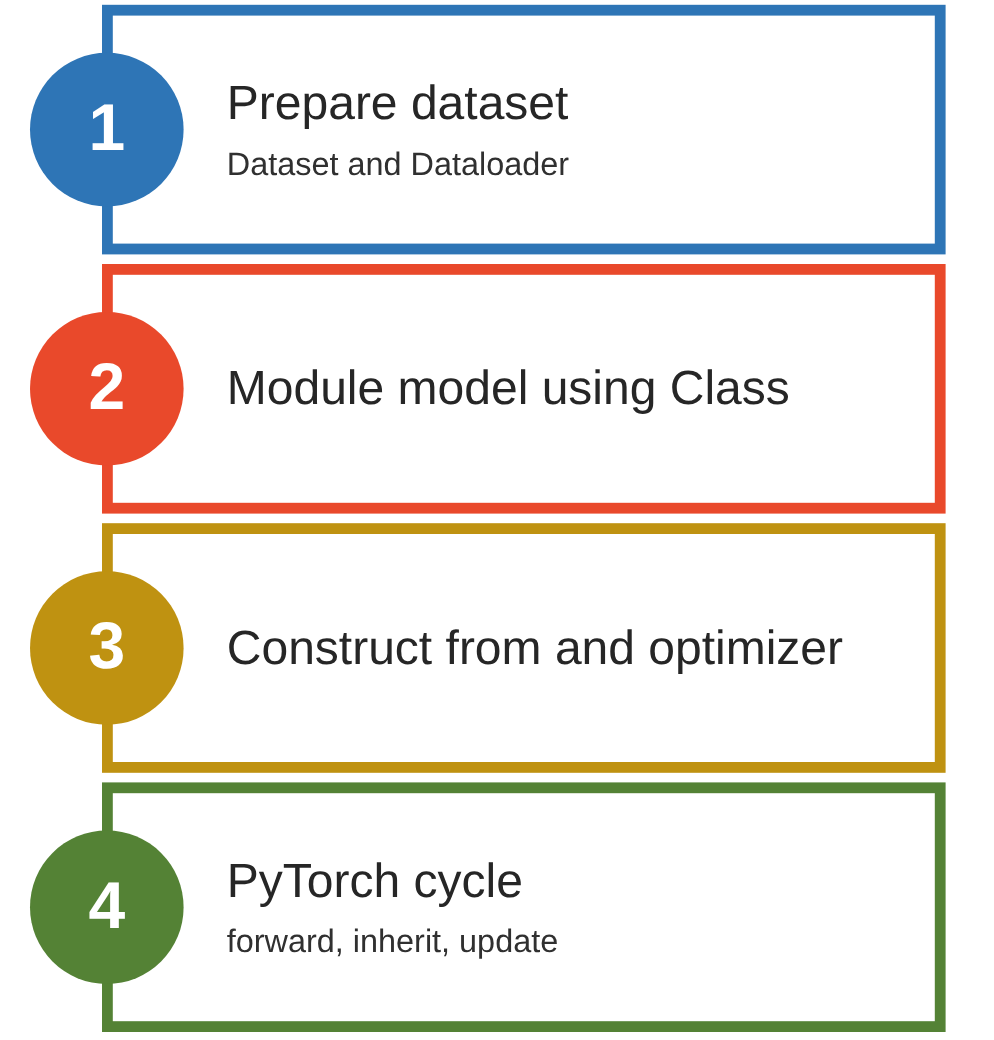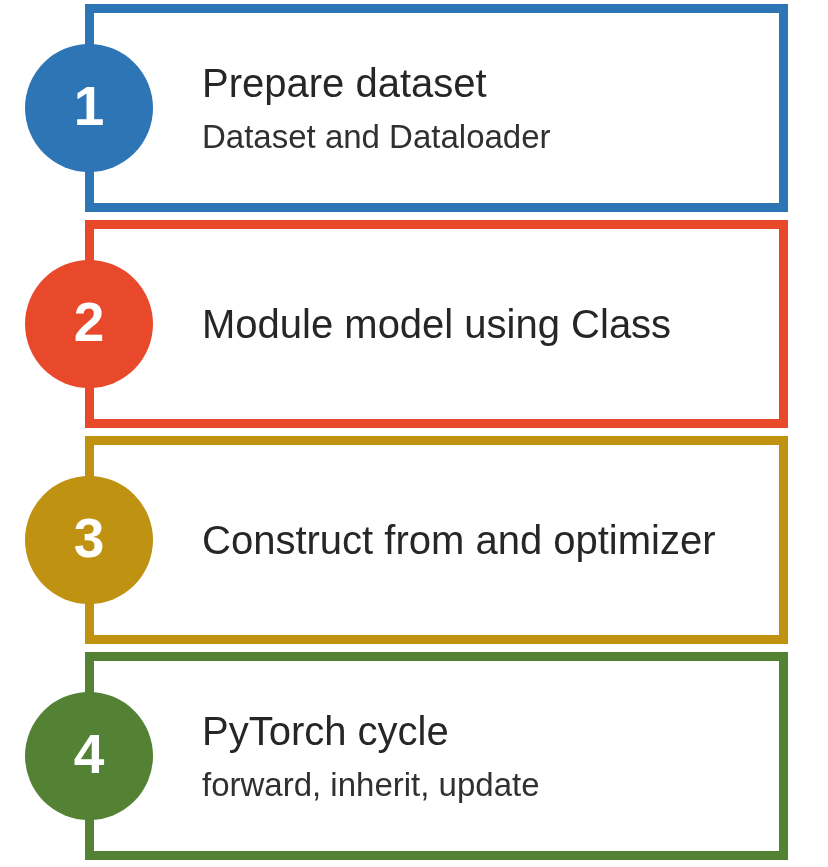--- a/index.html
+++ b/index.html
@@ -46,33 +46,33 @@
   }
   .step-number {
     color: #ffffff;
     font-size: 55px;
     font-weight: bold;
     line-height: 1;
     transform: translateY(-2px);
   }
   .step-text {
     position: absolute;
-    left: 202px;
+    left: 189px;
     top: 50%;
     transform: translateY(-50%);
     z-index: 1;
   }
   .step-title {
     font-size: 40px;
     line-height: 1.15;
     color: #262626;
     white-space: pre;
   }
   .step-subtitle {
-    font-size: 33px;
+    font-size: 27px;
     line-height: 1.15;
     color: #303030;
     margin-top: 12px;
     white-space: pre;
   }
 </style>
 </head>
 <body>
 
 <div class="canvas">

